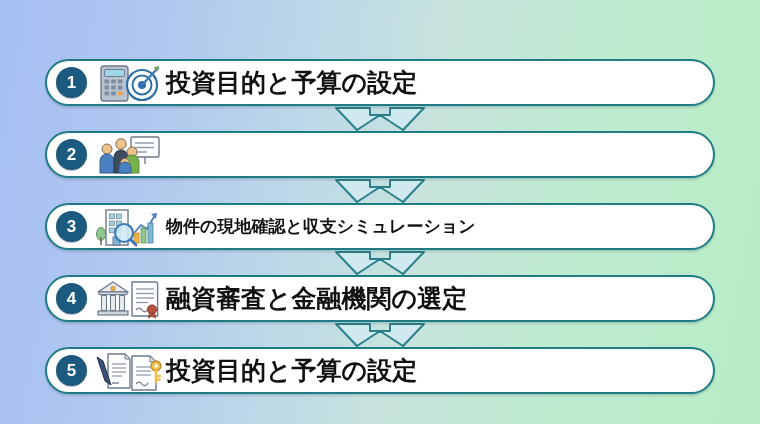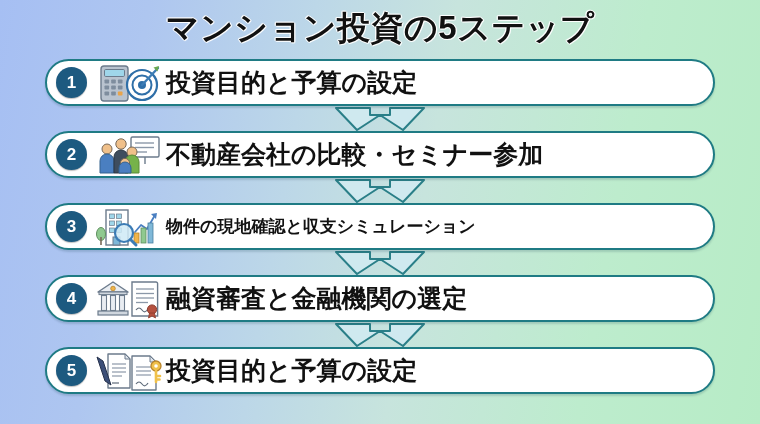--- a/index.html
+++ b/index.html
@@ -115,21 +115,20 @@
     align-items: center;
     justify-content: center;
   }
   .connector svg { display: block; }
 </style>
 </head>
 <body>
 
 <div class="canvas">
 
-  <div class="title">マンション投資の5ステップ</div>
 
   <div class="steps">
 
     <div class="step-wrap">
       <div class="card">
         <div class="badge">1</div>
         <div class="icon-slot">
           <svg width="70" height="42" viewBox="0 0 70 42" xmlns="http://www.w3.org/2000/svg">
             <g>
               <rect x="6" y="4" width="27" height="35" rx="3" fill="#b9c3cf" stroke="#6c7b8c" stroke-width="1.4"></rect>
@@ -182,21 +181,20 @@
               <path d="M3 39 v-12 a7 7 0 0 1 14 0 v12 Z" fill="#4a7fc1" stroke="#35628f" stroke-width="1"></path>
               <circle cx="24" cy="10" r="5.2" fill="#f0c08a" stroke="#7a6a58" stroke-width="1"></circle>
               <path d="M17 39 v-16 a7 7 0 0 1 14 0 v16 Z" fill="#3e4d5e" stroke="#2b3744" stroke-width="1"></path>
               <circle cx="35" cy="18" r="5" fill="#f0c08a" stroke="#7a6a58" stroke-width="1"></circle>
               <path d="M28 39 v-11 a7 7 0 0 1 14 0 v11 Z" fill="#76b24a" stroke="#5a8c38" stroke-width="1"></path>
               <circle cx="28" cy="29" r="4.6" fill="#f0c08a" stroke="#7a6a58" stroke-width="1"></circle>
               <path d="M22 39 v-5 a6 6 0 0 1 12 0 v5 Z" fill="#4a7fc1" stroke="#35628f" stroke-width="1"></path>
             </g>
           </svg>
         </div>
-        <div class="label lbl-2">不動産会社の比較・セミナー参加</div>
       </div>
     </div>
 
     <div class="connector">
       <svg width="92" height="25" viewBox="0 0 92 25" xmlns="http://www.w3.org/2000/svg">
         <path d="M2 2 H36 V9 H46 L23 24 Z M90 2 H56 V9 H46 L69 24 Z" fill="#cfe9ef" stroke="#2a7f88" stroke-width="2" stroke-linejoin="round"></path>
       </svg>
     </div>
 
     <div class="step-wrap">

